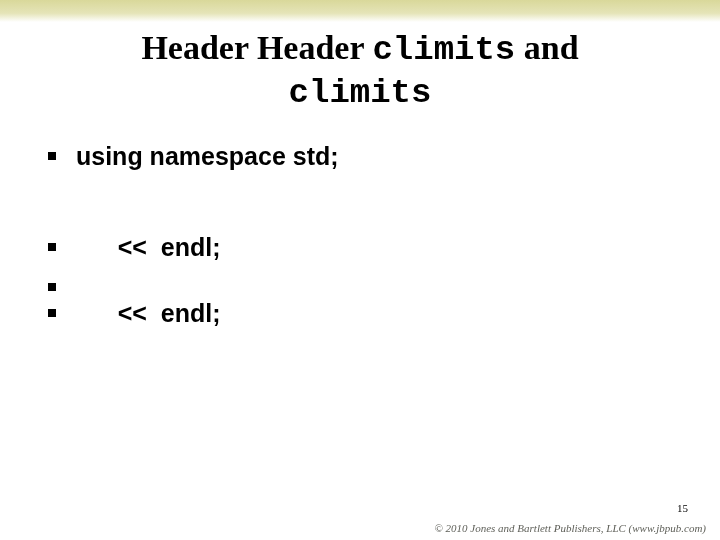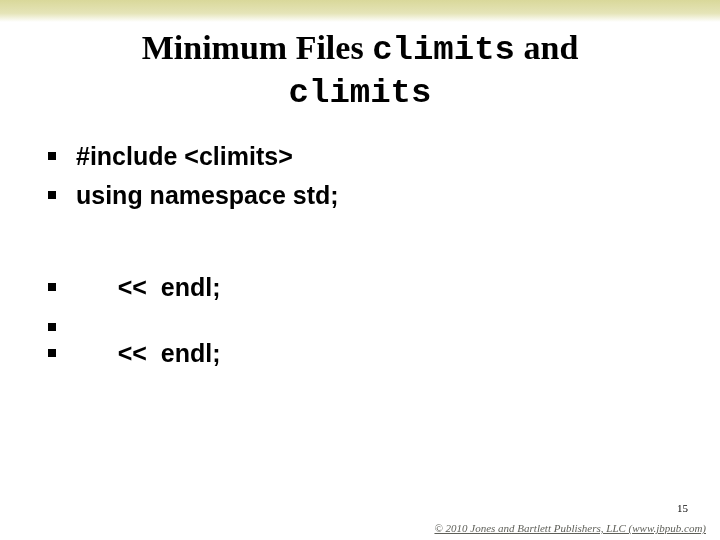--- a/index.html
+++ b/index.html
@@ -65,38 +65,33 @@
     color: #000;
   }
   .copyright {
     position: absolute;
     right: 14px;
     bottom: 6px;
     font-family: "Times New Roman", Times, serif;
     font-size: 11px;
     color: #5e5f58;
     font-style: italic;
-    text-decoration: underline;
   }
 </style>
 </head>
 <body>
 
 <div class="top-band"></div>
 
 <div class="title">
-  <span>Minimum Files </span><span class="mono">climits</span><span> and</span><br>
+  <span>Header Header </span><span class="mono">climits</span><span> and</span><br>
   <span class="mono">climits</span>
 </div>
 
 <div class="content">
-  <div class="row">
-    <div class="bullet"></div>
-    <div class="line">#include  &lt;climits&gt;</div>
-  </div>
   <div class="row">
     <div class="bullet"></div>
     <div class="line">using  namespace  std;</div>
   </div>
 
   <div class="spacer"></div>
 
   <div class="row">
     <div class="bullet"></div>
     <div class="line" style="white-space: pre;">      &lt;&lt;  endl;</div>

